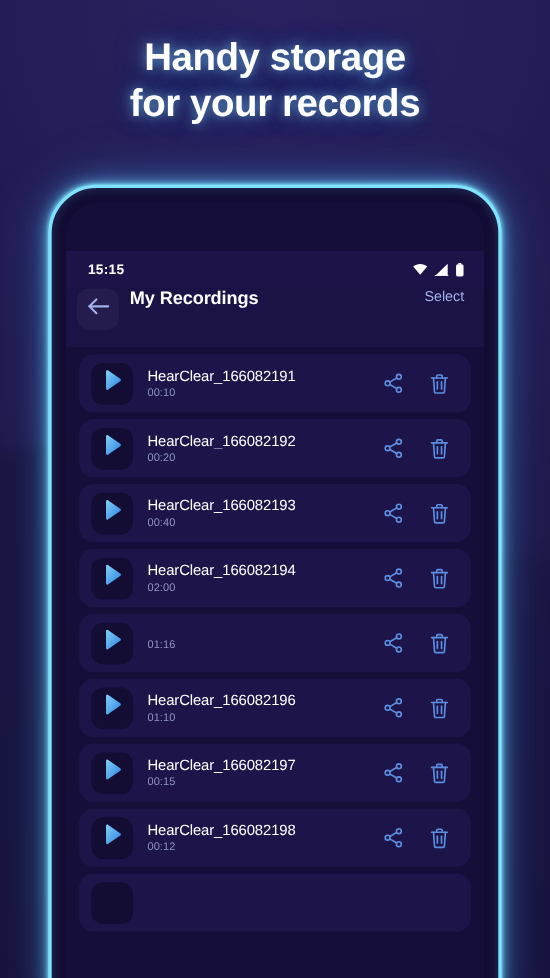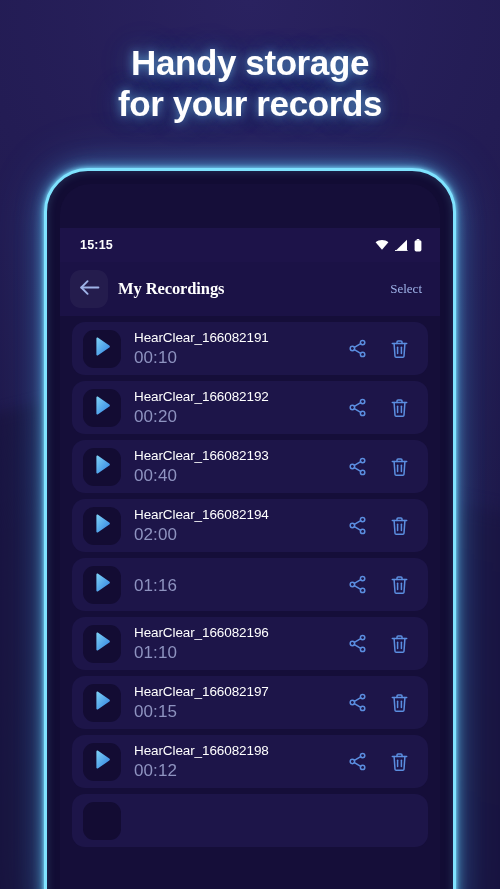--- a/index.html
+++ b/index.html
@@ -46,21 +46,21 @@
     transform: rotate(12deg);
     border-radius: 40px;
     opacity: .8;
     filter: blur(8px);
   }
 
   
   .headline {
     position: absolute;
     left: 0; right: 0;
-    top: 42px;
+    top: 32px;
     text-align: center;
     color: #ffffff;
     font-size: 35px;
     line-height: 41px;
     font-weight: 700;
     letter-spacing: -0.4px;
     text-shadow:
       0 0 10px rgba(120, 215, 255, .55),
       0 0 22px rgba(90, 200, 255, .35),
       0 0 40px rgba(70, 180, 255, .22);
@@ -119,24 +119,22 @@
     align-items: center;
     gap: 6px;
   }
   .status-icons svg { display: block; }
 
   
   .appbar {
     height: 54px;
     background: #1b1246;
     display: flex;
-    align-items: center;
     padding: 0 18px 0 10px;
     box-sizing: border-box;
-    font-family: Liberation Serif, serif;
   }
   .back-btn {
     width: 38px;
     height: 38px;
     border-radius: 11px;
     background: rgba(255,255,255,.045);
     display: flex;
     align-items: center;
     justify-content: center;
     flex: 0 0 auto;
@@ -198,21 +196,21 @@
     font-size: 13.5px;
     font-weight: 400;
     letter-spacing: -.1px;
     white-space: nowrap;
     overflow: hidden;
     mask-image: linear-gradient(to right, #000 0%, #000 84%, transparent 100%);
     -webkit-mask-image: linear-gradient(to right, #000 0%, #000 84%, transparent 100%);
   }
   .rec-dur {
     color: #8e93c0;
-    font-size: 17px;
+    font-size: 10px;
     margin-top: 3px;
     letter-spacing: .1px;
   }
   .row-action {
     width: 34px;
     height: 34px;
     display: flex;
     align-items: center;
     justify-content: center;
     flex: 0 0 auto;

